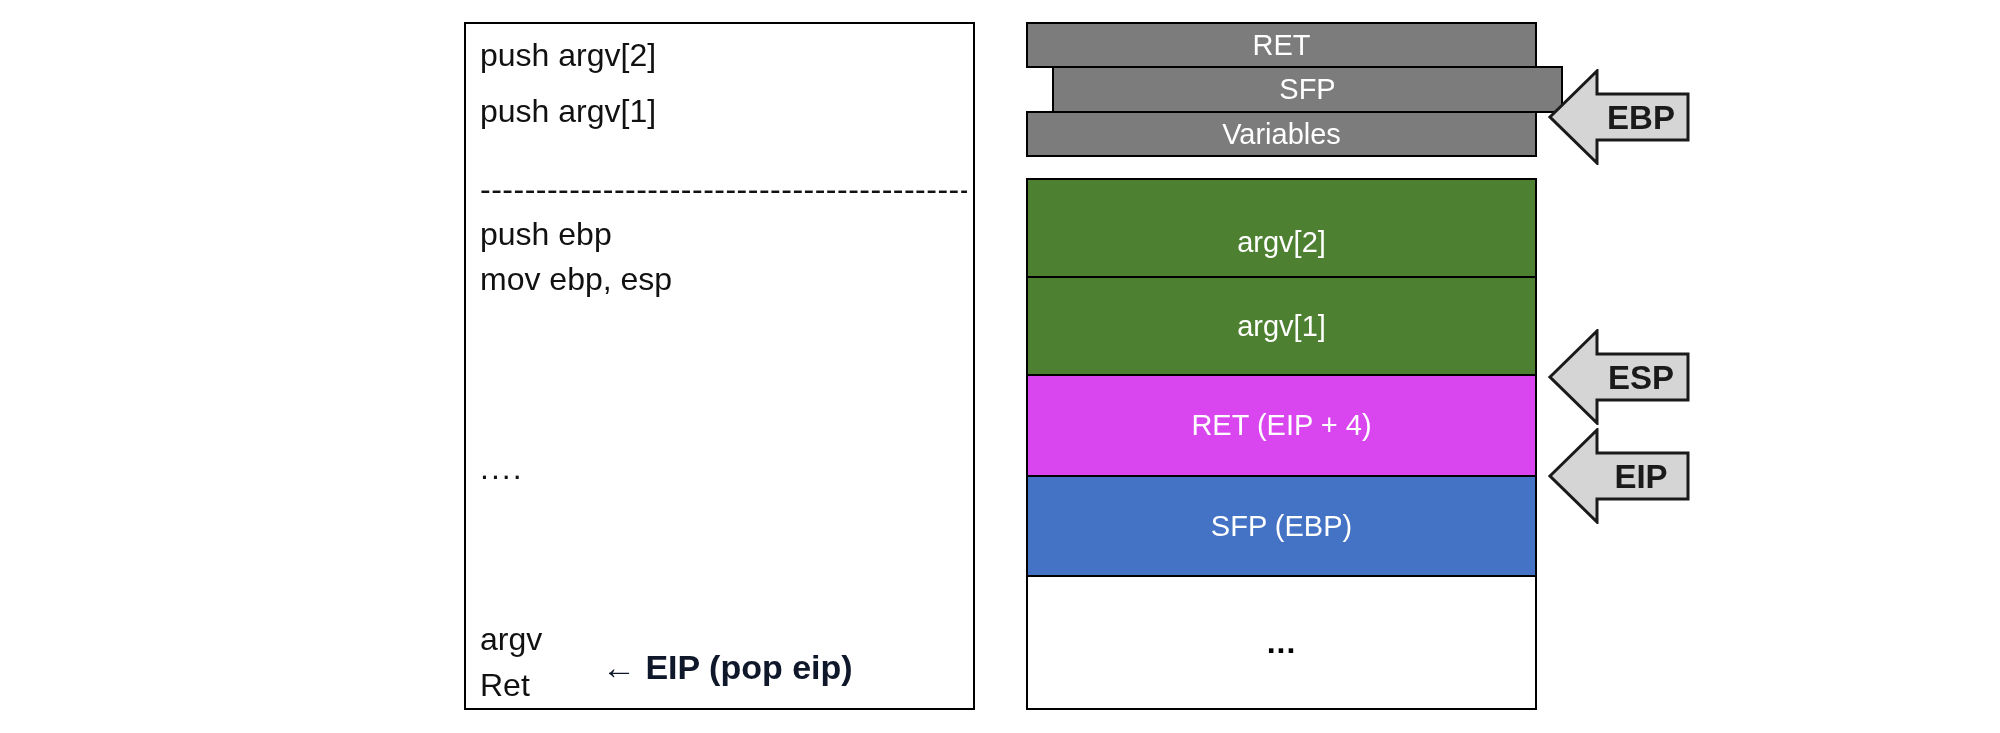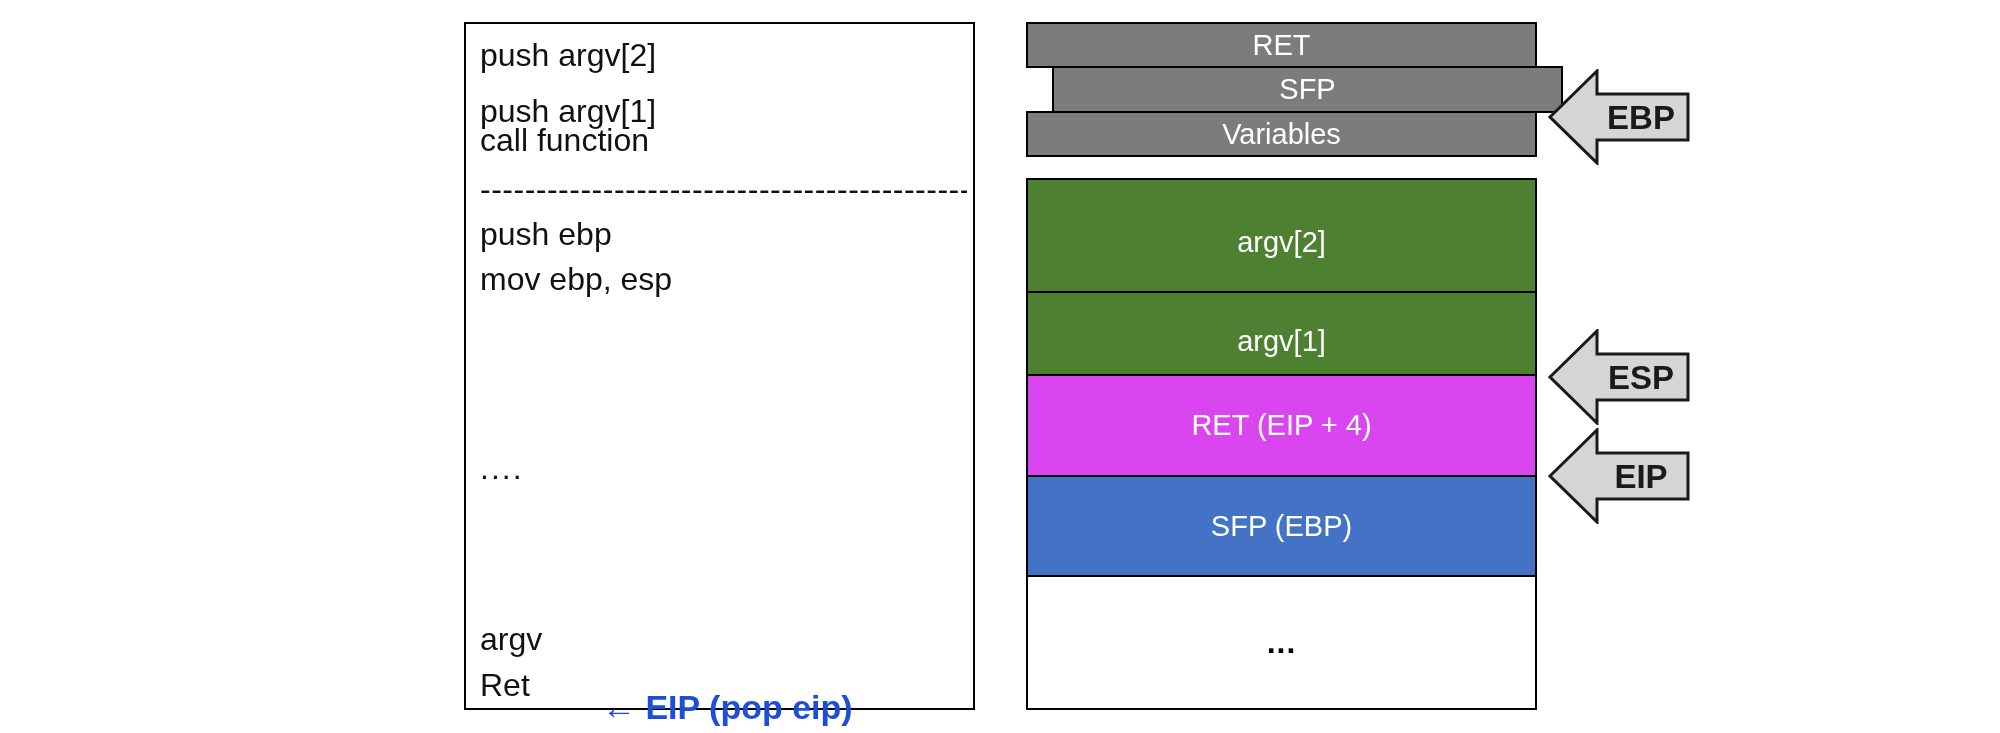--- a/index.html
+++ b/index.html
@@ -20,40 +20,40 @@
   .code-line.l0{top:9px;}
   .code-line.l1{top:65px;}
   .code-line.l2{top:94px;}
   .code-line.l3{top:143px;letter-spacing:0.5px;}
   .code-line.l4{top:188px;}
   .code-line.l5{top:233px;}
   .code-line.l6{top:422px;letter-spacing:2px;}
   .code-line.l7{top:593px;}
   .code-line.l8{top:639px;}
   .eip-note{
-    position:absolute;left:136px;top:661px;height:44px;line-height:44px;
-    font-size:34px;font-weight:bold;color:#1d4ed8;white-space:nowrap;
+    position:absolute;left:136px;top:621px;height:44px;line-height:44px;
+    font-size:34px;font-weight:bold;color:#0f172a;white-space:nowrap;
   }
 
   
   .stack-row{
     position:absolute;left:1026px;width:511px;box-sizing:border-box;
     border:2px solid #000;display:flex;align-items:center;justify-content:center;
     font-size:29px;color:#fff;
   }
   .row-gray{background:#7C7C7C;}
   .row-green{background:#4E8032;}
   .row-red{background:#d946ef;}
   .row-blue{background:#4472C4;text-align:right;}
   .row-white{background:#ffffff;color:#000;font-size:32px;font-weight:bold;letter-spacing:1px;}
   .r0{top:22px;height:46px;}
   .r1{top:66px;height:47px;margin-left:26px;}
   .r2{top:111px;height:46px;}
   .r3{top:178px;height:128px;}
-  .r4{top:291px;height:101px;}
+  .r4{top:276px;height:101px;}
   .r5{top:374px;height:103px;}
   .r6{top:475px;height:102px;}
   .r7{top:575px;height:135px;}
 
   
   .ptr{position:absolute;left:1548px;width:142px;height:96px;}
   .ptr-ebp{top:69px;}
   .ptr-esp{top:329px;}
   .ptr-eip{top:428px;}
   .ptr svg{display:block;width:142px;height:96px;}
@@ -62,21 +62,20 @@
   }
 </style>
 </head>
 <body>
 
 <div class="canvas">
 
   <div class="code-box">
     <div class="code-line l0">push argv[2]</div>
     <div class="code-line l1">push argv[1]</div>
-    <div class="code-line l2">call function</div>
     <div class="code-line l3">---------------------------------------------</div>
     <div class="code-line l4">push ebp</div>
     <div class="code-line l5">mov ebp, esp</div>
     <div class="code-line l6">....</div>
     <div class="code-line l7">argv</div>
     <div class="code-line l8">Ret</div>
     <div class="eip-note">← EIP (pop eip)</div>
   </div>
 
   <div class="stack-row row-gray  r0">RET</div>

